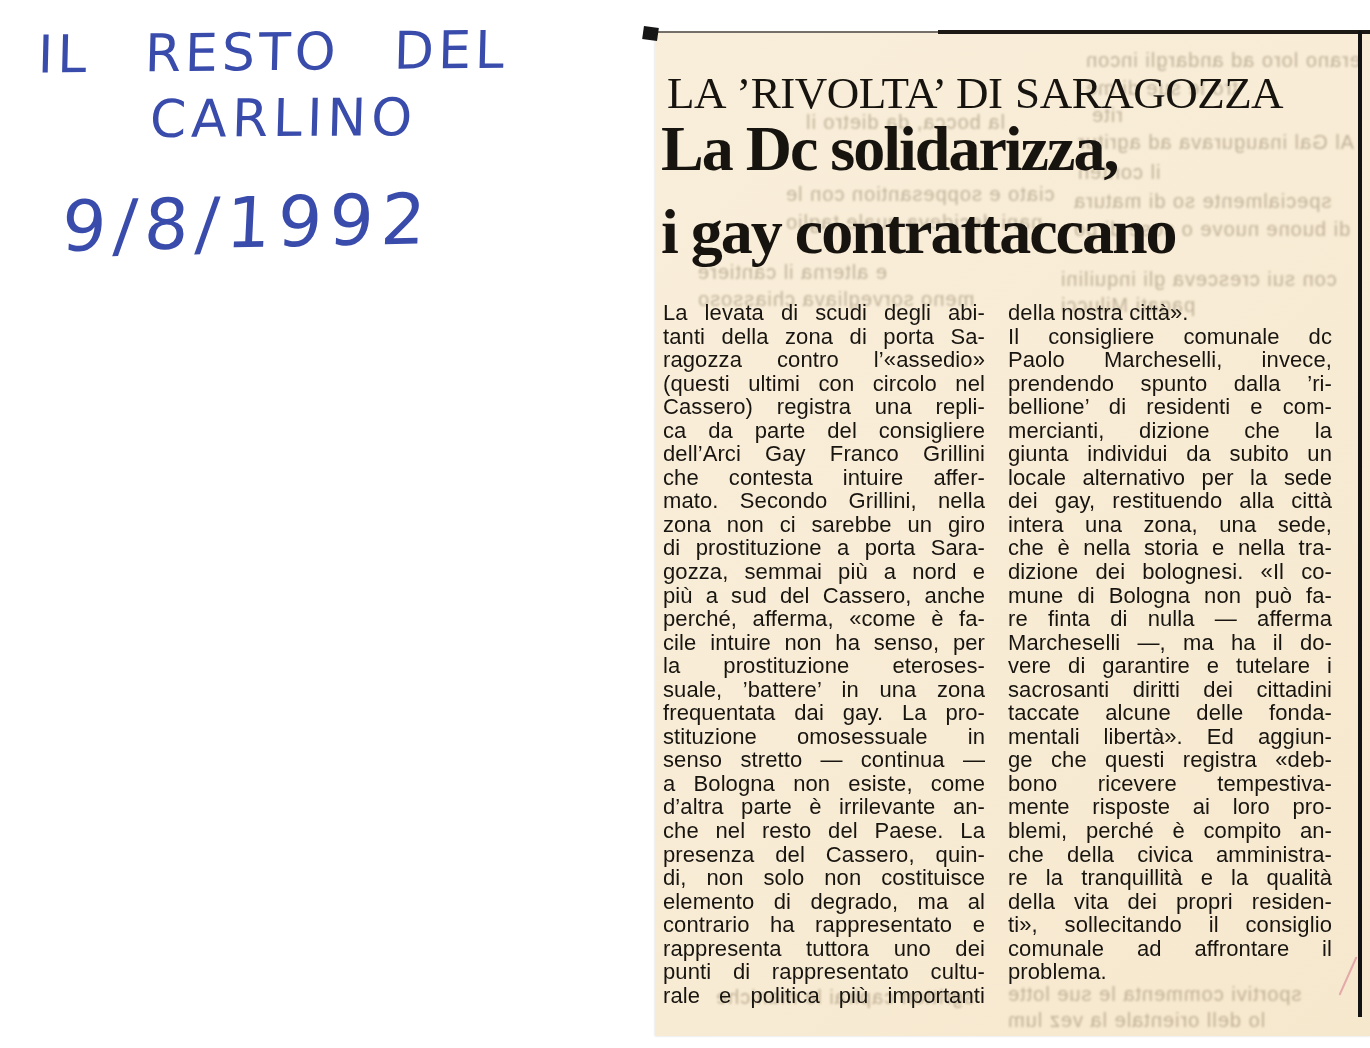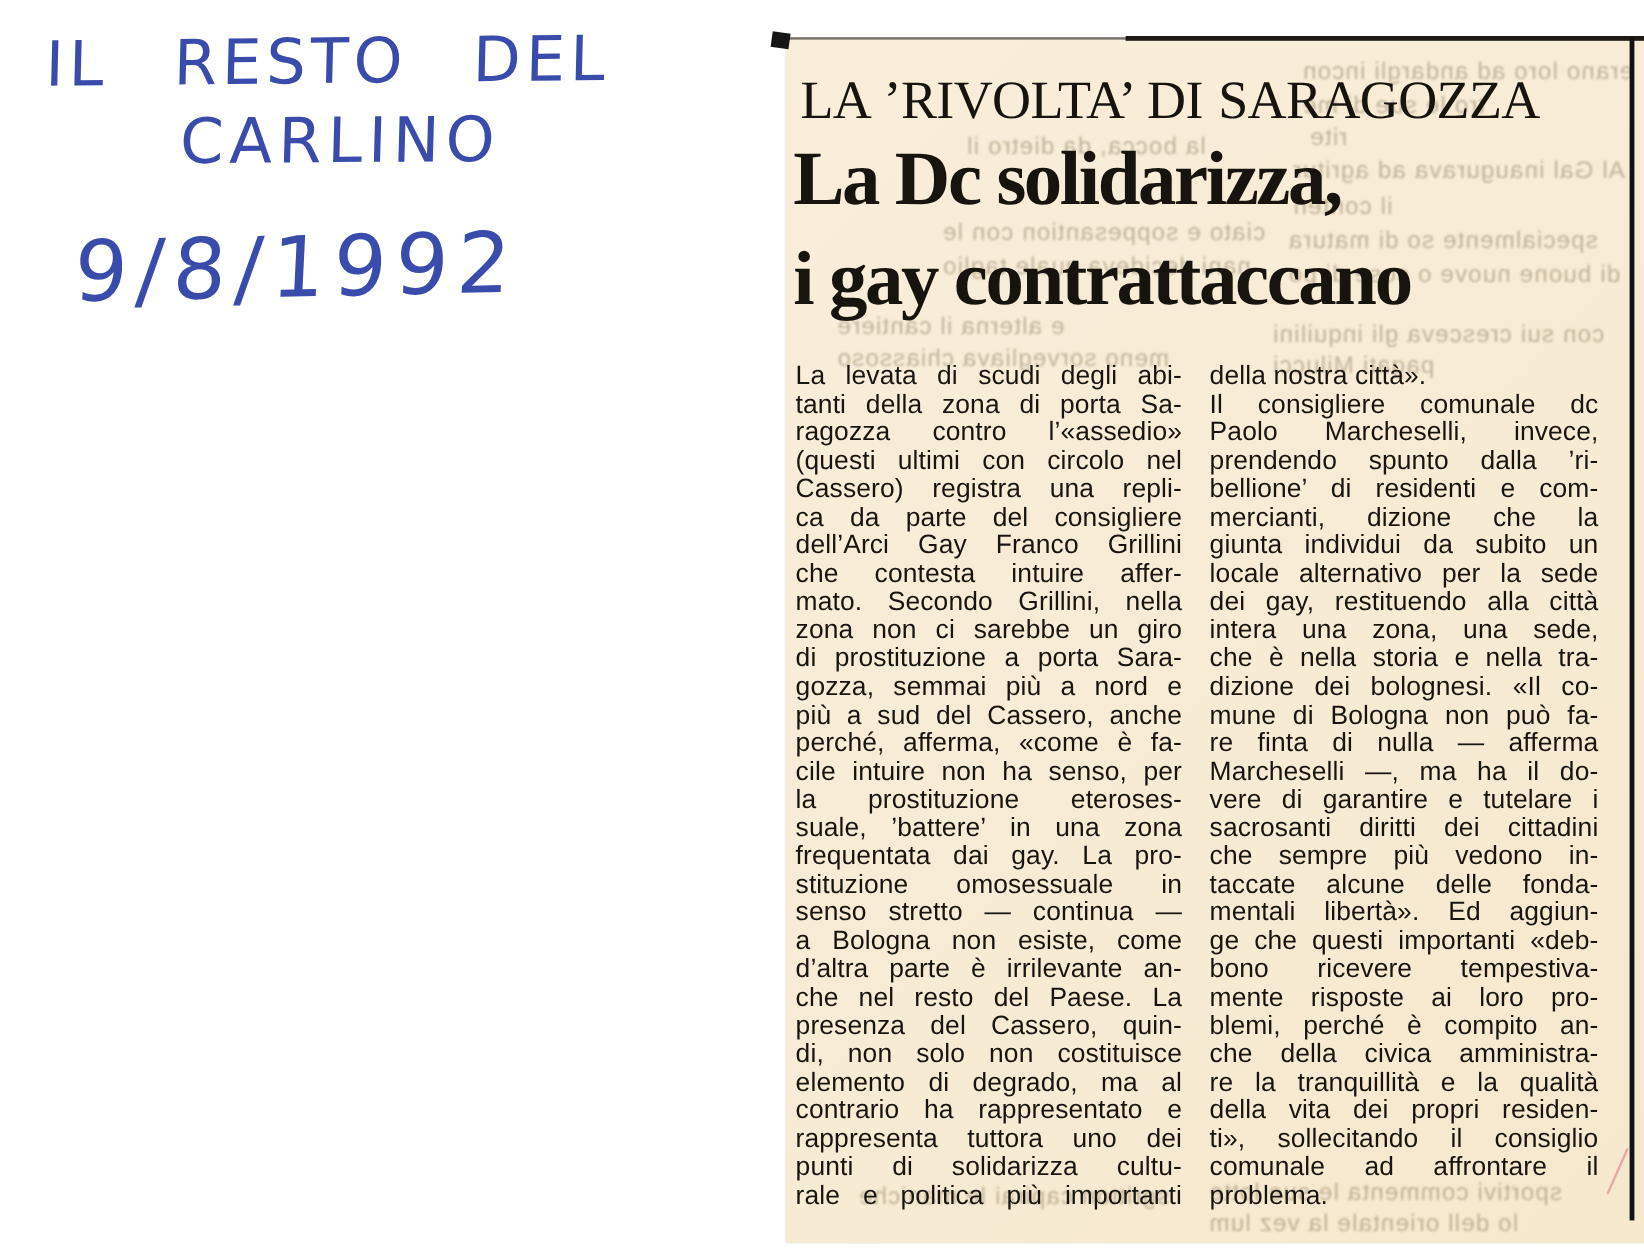--- a/index.html
+++ b/index.html
@@ -31,21 +31,21 @@
     background: linear-gradient(135deg, #f9eeda 0%, #f8ecd6 45%, #f6e8cd 100%);
     box-shadow: 0 0 2px rgba(0,0,0,0.18);
   }
   .top-rule   { position: absolute; left: 0; top: -2px; width: 100%; height: 2px; background: #4a4238; opacity: .75; }
   .top-rule-b { position: absolute; left: 283px; top: -3px; width: 432px; height: 4px; background: #1d1a16; }
   .corner-tick{ position: absolute; left: -12px; top: -6px; width: 15px; height: 13px; background: #161616; transform: rotate(8deg); }
   .edge-rule  { position: absolute; left: 703px; top: -2px; width: 4px; height: 986px; background: #131313; }
   .pink-mark  { position: absolute; left: 692px; top: 922px; width: 2px; height: 42px; background: rgba(214,118,140,0.55); transform: rotate(24deg); border-radius: 2px; }
 
   .kicker {
-    position: absolute; left: 12px; top: 24px;
+    position: absolute; left: 12px; top: 34px;
     font-family: "Liberation Serif", serif;
     font-size: 45px; font-weight: 500;
     letter-spacing: -0.5px; word-spacing: 2px;
     color: #17140f;
     white-space: nowrap;
   }
   .headline {
     position: absolute; left: 6px; top: 74px;
     font-family: Liberation Serif, serif;
     font-weight: bold;
@@ -140,45 +140,44 @@
       <div class="bodyline">stituzione omosessuale in</div>
       <div class="bodyline">senso stretto — continua —</div>
       <div class="bodyline">a Bologna non esiste, come</div>
       <div class="bodyline">d’altra parte è irrilevante an-</div>
       <div class="bodyline">che nel resto del Paese. La</div>
       <div class="bodyline">presenza del Cassero, quin-</div>
       <div class="bodyline">di, non solo non costituisce</div>
       <div class="bodyline">elemento di degrado, ma al</div>
       <div class="bodyline">contrario ha rappresentato e</div>
       <div class="bodyline">rappresenta tuttora uno dei</div>
-      <div class="bodyline">punti di solidarizza cultu-</div>
+      <div class="bodyline">punti di rappresentato cultu-</div>
       <div class="bodyline">rale e politica più importanti</div>
     </div>
   <div class="column column-right" id="col-1">
       <div class="bodyline flush">della nostra città».</div>
       <div class="bodyline">Il consigliere comunale dc</div>
       <div class="bodyline">Paolo Marcheselli, invece,</div>
       <div class="bodyline">prendendo spunto dalla ’ri-</div>
       <div class="bodyline">bellione’ di residenti e com-</div>
       <div class="bodyline">mercianti, dizione che la</div>
       <div class="bodyline">giunta individui da subito un</div>
       <div class="bodyline">locale alternativo per la sede</div>
       <div class="bodyline">dei gay, restituendo alla città</div>
       <div class="bodyline">intera una zona, una sede,</div>
       <div class="bodyline">che è nella storia e nella tra-</div>
       <div class="bodyline">dizione dei bolognesi. «Il co-</div>
       <div class="bodyline">mune di Bologna non può fa-</div>
       <div class="bodyline">re finta di nulla — afferma</div>
       <div class="bodyline">Marcheselli —, ma ha il do-</div>
       <div class="bodyline">vere di garantire e tutelare i</div>
       <div class="bodyline">sacrosanti diritti dei cittadini</div>
-      <div class="bodyline">che sempre più vedono in-</div>
       <div class="bodyline">taccate alcune delle fonda-</div>
       <div class="bodyline">mentali libertà». Ed aggiun-</div>
-      <div class="bodyline">ge che questi importanti «deb-</div>
+      <div class="bodyline">ge che questi registra «deb-</div>
       <div class="bodyline">bono ricevere tempestiva-</div>
       <div class="bodyline">mente risposte ai loro pro-</div>
       <div class="bodyline">blemi, perché è compito an-</div>
       <div class="bodyline">che della civica amministra-</div>
       <div class="bodyline">re la tranquillità e la qualità</div>
       <div class="bodyline">della vita dei propri residen-</div>
       <div class="bodyline">ti», sollecitando il consiglio</div>
       <div class="bodyline">comunale ad affrontare il</div>
       <div class="bodyline flush">problema.</div>
     </div>

